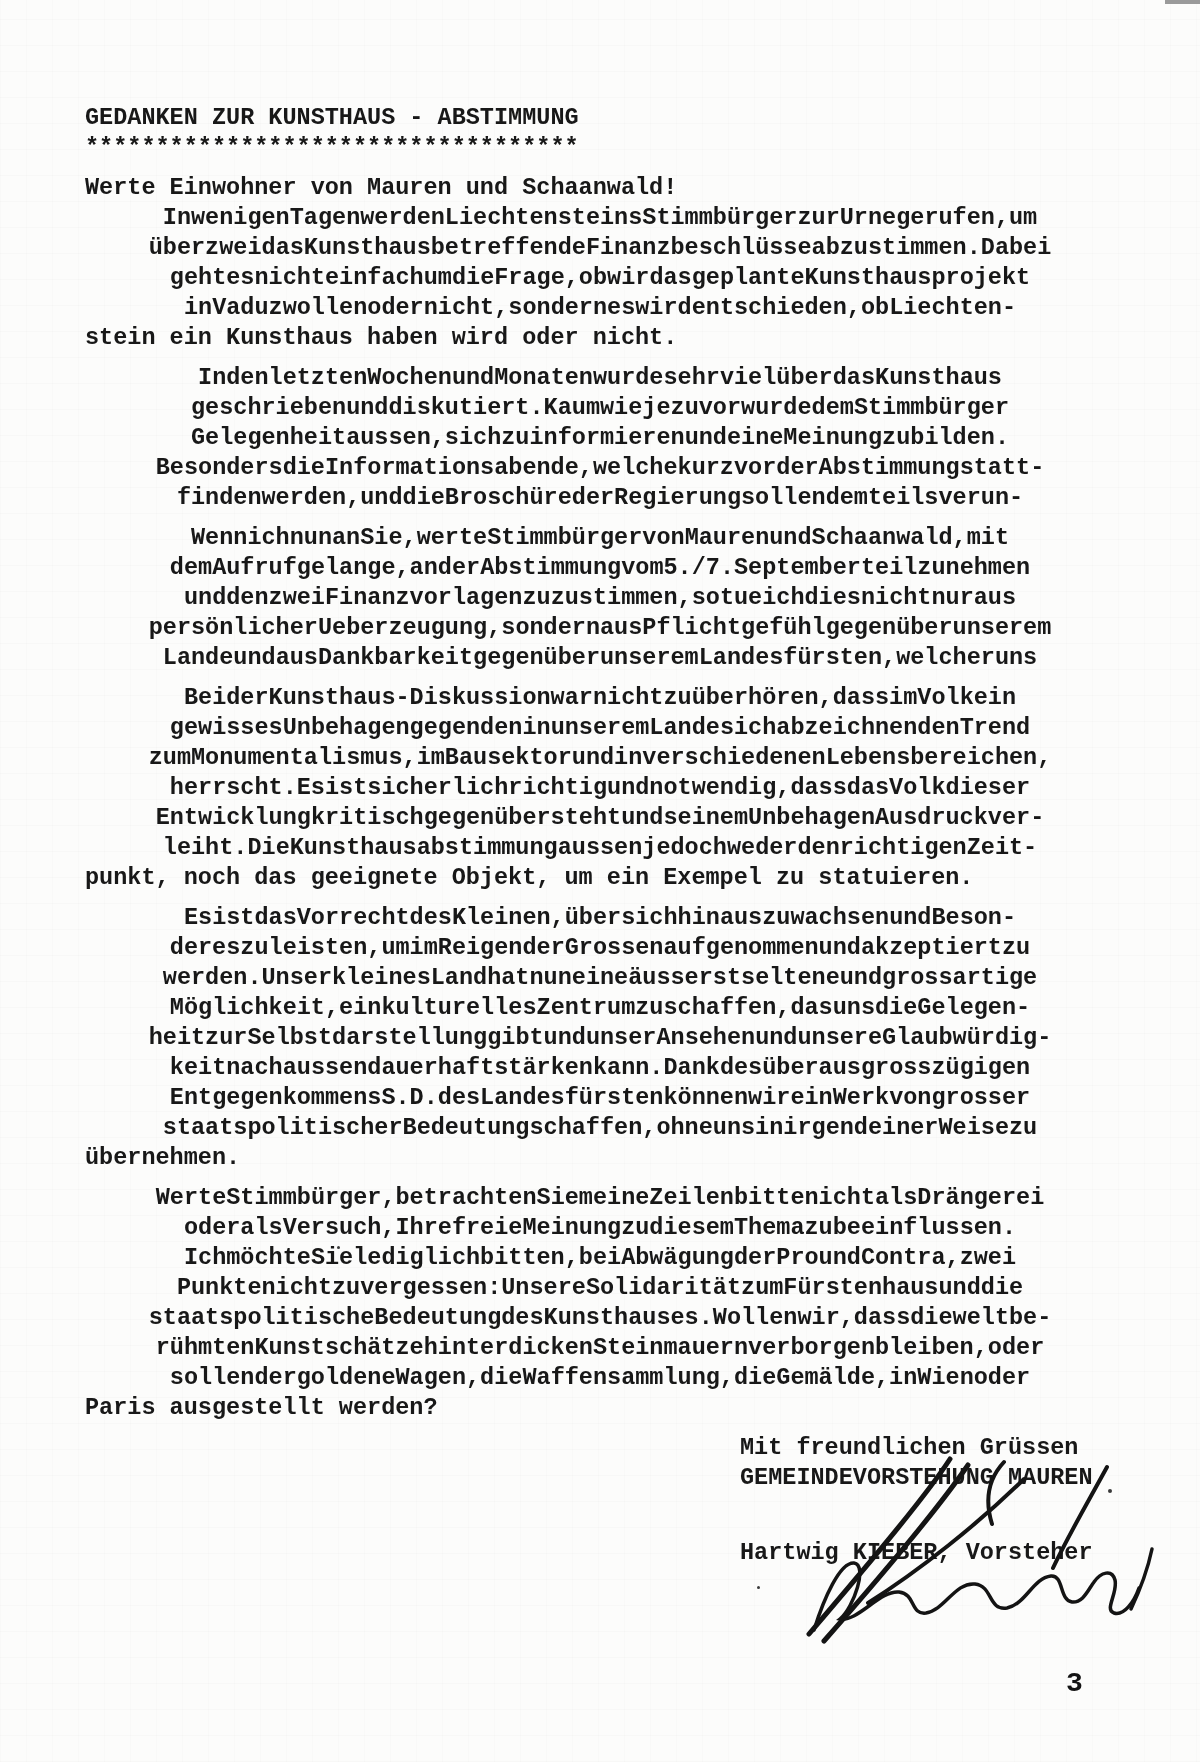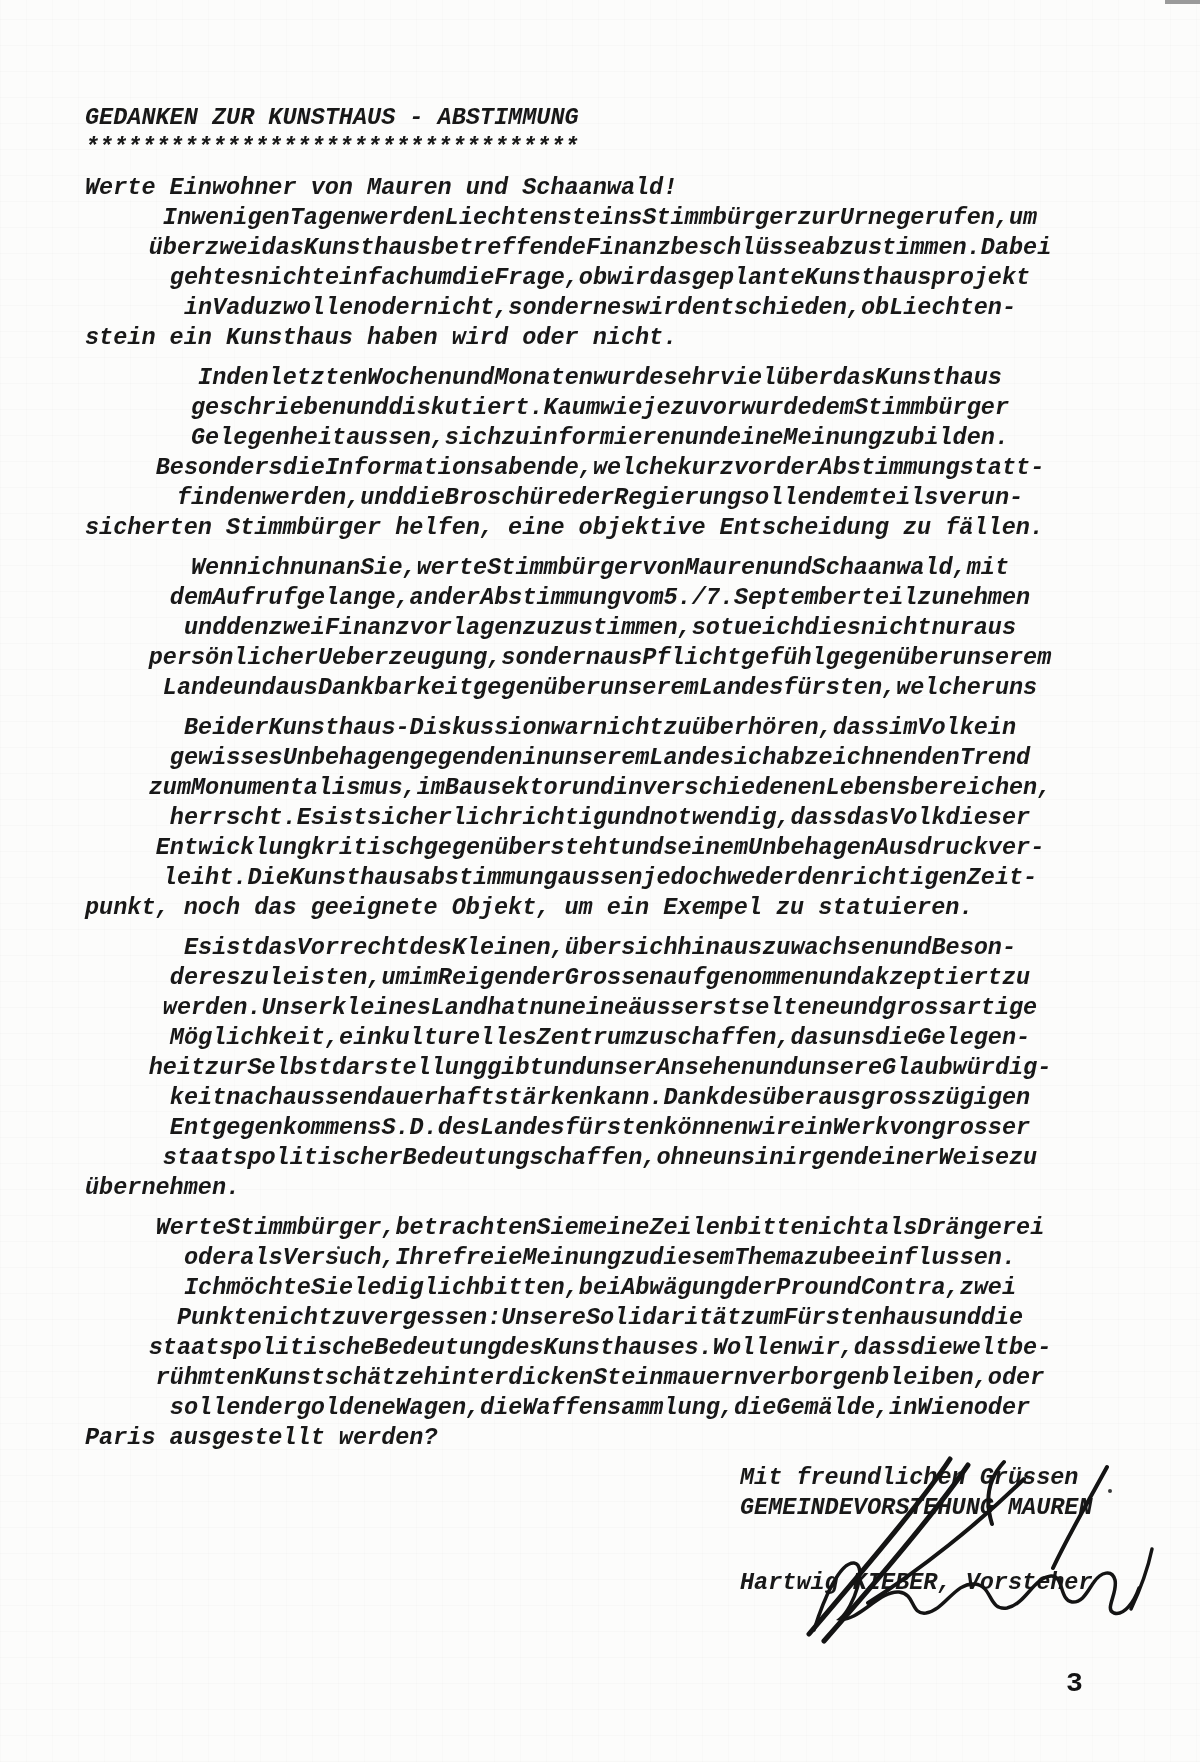--- a/index.html
+++ b/index.html
@@ -8,21 +8,21 @@
     width:1200px;height:1762px;
     background-color:#fcfcfb;
     background-image:
       repeating-linear-gradient(0deg, rgba(0,0,0,0.016) 0 1px, transparent 1px 26px),
       repeating-linear-gradient(90deg, rgba(0,0,0,0.013) 0 1px, transparent 1px 26px);
     font-family:"Liberation Mono","DejaVu Sans Mono",monospace;
     font-weight:700;
     color:#181818;
     overflow:hidden;
   }
-  .content{position:absolute;left:85px;top:103px;width:1030px;font-style:italic;}
+  .content{position:absolute;left:85px;top:103px;width:1030px;}
   .line{height:30px;line-height:30px;font-size:23.5px;white-space:pre;}
   .just{display:flex;justify-content:center;}
   .just span{flex:0 0 auto;}
   .header-block{margin-bottom:10px;}
   .salutation-block{}
   .para{margin-bottom:10px;}
   .closing{margin-left:655px;margin-top:2px;}
   .signer{margin-top:45px;}
   .pagenum{
     position:absolute;left:1066px;top:1669px;
@@ -57,21 +57,20 @@
           <div class="line just"><span>geht</span><span>es</span><span>nicht</span><span>einfach</span><span>um</span><span>die</span><span>Frage,</span><span>ob</span><span>wir</span><span>das</span><span>geplante</span><span>Kunsthausprojekt</span></div>
           <div class="line just"><span>in</span><span>Vaduz</span><span>wollen</span><span>oder</span><span>nicht,</span><span>sondern</span><span>es</span><span>wird</span><span>entschieden,</span><span>ob</span><span>Liechten-</span></div>
           <div class="line">stein ein Kunsthaus haben wird oder nicht.</div>
         </div>
         <div class="para">
           <div class="line just"><span>In</span><span>den</span><span>letzten</span><span>Wochen</span><span>und</span><span>Monaten</span><span>wurde</span><span>sehr</span><span>viel</span><span>über</span><span>das</span><span>Kunsthaus</span></div>
           <div class="line just"><span>geschrieben</span><span>und</span><span>diskutiert.</span><span>Kaum</span><span>wie</span><span>je</span><span>zuvor</span><span>wurde</span><span>dem</span><span>Stimmbürger</span></div>
           <div class="line just"><span>Gelegenheit</span><span>aussen,</span><span>sich</span><span>zu</span><span>informieren</span><span>und</span><span>eine</span><span>Meinung</span><span>zu</span><span>bilden.</span></div>
           <div class="line just"><span>Besonders</span><span>die</span><span>Informationsabende,</span><span>welche</span><span>kurz</span><span>vor</span><span>der</span><span>Abstimmung</span><span>statt-</span></div>
           <div class="line just"><span>finden</span><span>werden,</span><span>und</span><span>die</span><span>Broschüre</span><span>der</span><span>Regierung</span><span>sollen</span><span>dem</span><span>teils</span><span>verun-</span></div>
-          <div class="line">sicherten Stimmbürger helfen, eine objektive Entscheidung zu fällen.</div>
         </div>
         <div class="para">
           <div class="line just"><span>Wenn</span><span>ich</span><span>nun</span><span>an</span><span>Sie,</span><span>werte</span><span>Stimmbürger</span><span>von</span><span>Mauren</span><span>und</span><span>Schaanwald,</span><span>mit</span></div>
           <div class="line just"><span>dem</span><span>Aufruf</span><span>gelange,</span><span>an</span><span>der</span><span>Abstimmung</span><span>vom</span><span>5./7.</span><span>September</span><span>teilzunehmen</span></div>
           <div class="line just"><span>und</span><span>den</span><span>zwei</span><span>Finanzvorlagen</span><span>zuzustimmen,</span><span>so</span><span>tue</span><span>ich</span><span>dies</span><span>nicht</span><span>nur</span><span>aus</span></div>
           <div class="line just"><span>persönlicher</span><span>Ueberzeugung,</span><span>sondern</span><span>aus</span><span>Pflichtgefühl</span><span>gegenüber</span><span>unserem</span></div>
           <div class="line just"><span>Lande</span><span>und</span><span>aus</span><span>Dankbarkeit</span><span>gegenüber</span><span>unserem</span><span>Landesfürsten,</span><span>welcher</span><span>uns</span></div>
         </div>
         <div class="para">
           <div class="line just"><span>Bei</span><span>der</span><span>Kunsthaus-Diskussion</span><span>war</span><span>nicht</span><span>zu</span><span>überhören,</span><span>dass</span><span>im</span><span>Volk</span><span>ein</span></div>

